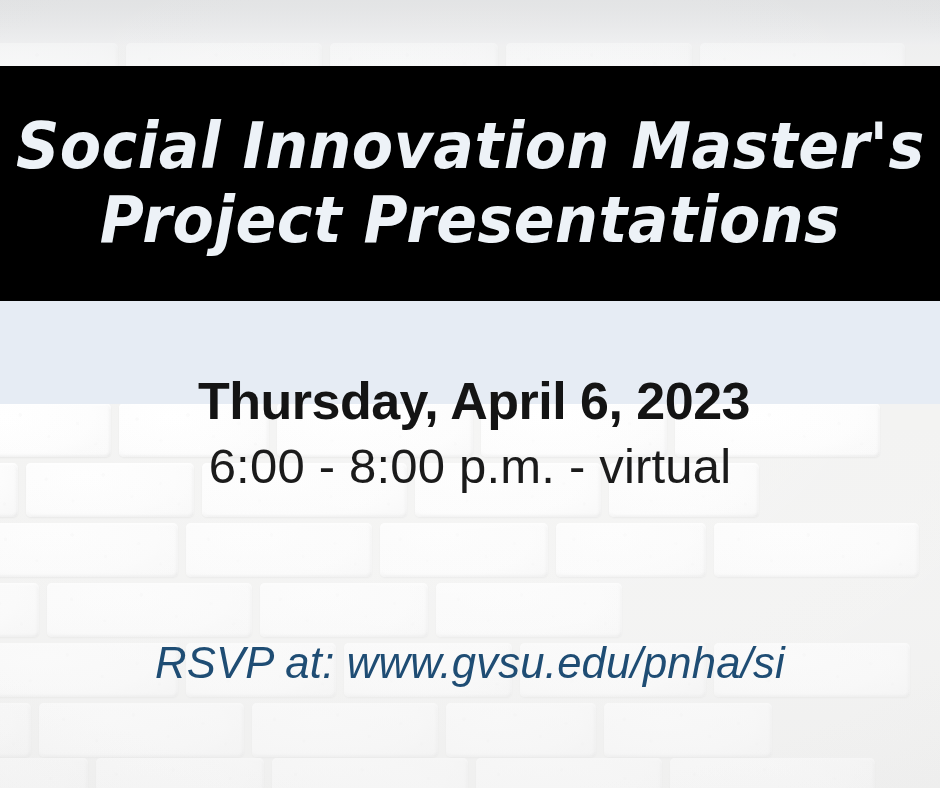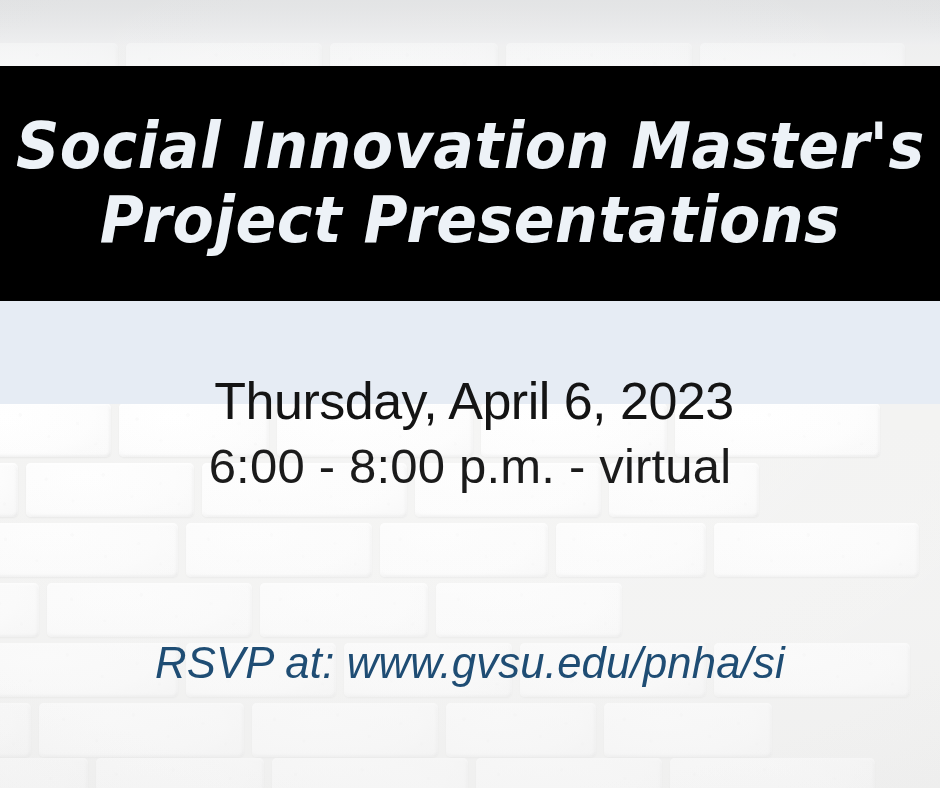--- a/index.html
+++ b/index.html
@@ -144,21 +144,21 @@
   
   .date-block {
     position: absolute;
     left: 0;
     width: 940px;
     top: 372px;
     text-align: center;
   }
   .date-main {
     font-family: "Liberation Sans", sans-serif;
-    font-weight: normal;
+    font-weight: bold;
     font-size: 52px;
     line-height: 58px;
     color: #141414;
     letter-spacing: -0.5px;
     white-space: nowrap;
     margin-left: 8px;
   }
   .date-sub {
     font-family: "Liberation Sans", sans-serif;
     font-weight: normal;

